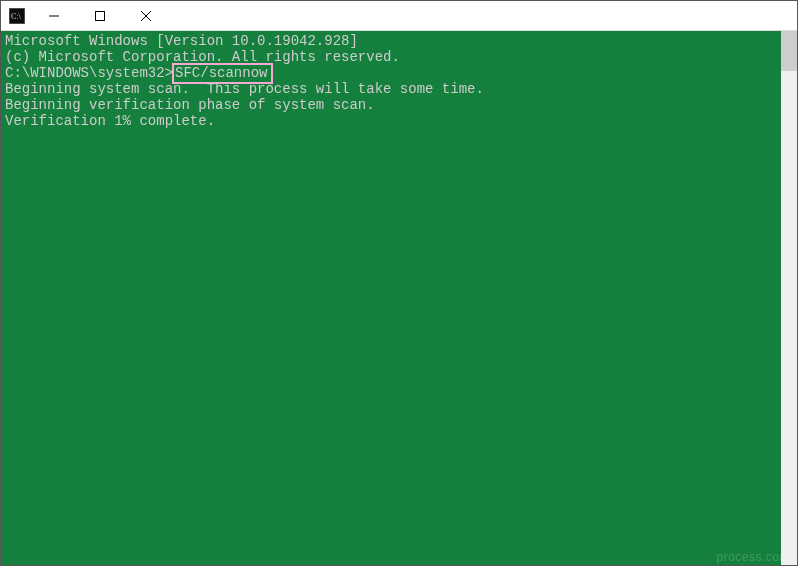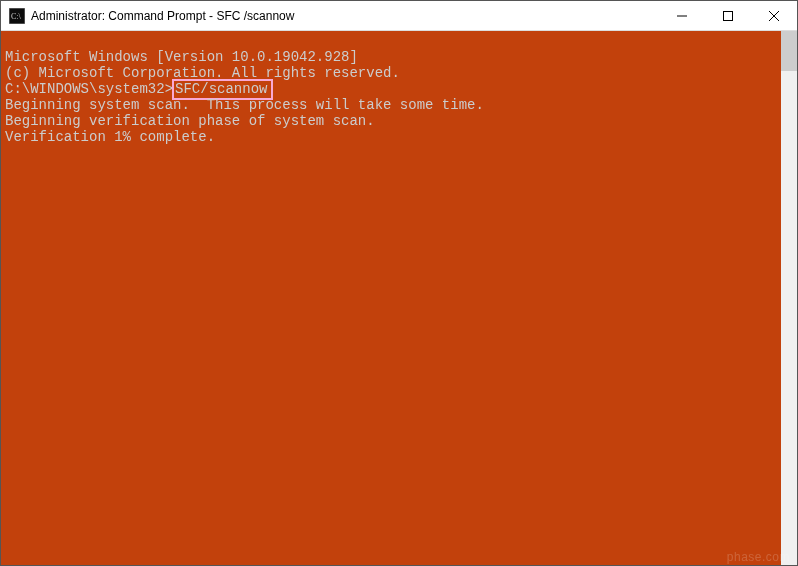--- a/index.html
+++ b/index.html
@@ -58,26 +58,26 @@
       font-family: 'Segoe UI', sans-serif;
     }
     .terminal-wrap {
       flex: 1;
       display: flex;
       background: #0c0c0c;
       overflow: hidden;
     }
     .terminal {
       flex: 1;
-      background: #c2410c;
+      background: #15803d;
       color: #cccccc;
       font-family: Consolas, 'Courier New', monospace;
       font-size: 14px;
       line-height: 16px;
-      padding: 18px 4px;
+      padding: 2px 4px;
       white-space: pre;
       overflow: hidden;
     }
     .scrollbar {
       width: 16px;
       background: #f0f0f0;
       position: relative;
     }
     .scroll-thumb {
       position: absolute;
@@ -109,21 +109,20 @@
 <body>
 
 <div class="window">
   <div class="titlebar">
     <span class="title-icon">
       <svg width="16" height="16" viewBox="0 0 16 16">
         <rect x="0" y="0" width="16" height="16" fill="#0c0c0c" stroke="#888" stroke-width="1"></rect>
         <text x="2" y="11" font-size="8" fill="#ccc" font-family="Consolas">C:\</text>
       </svg>
     </span>
-    <span class="title-text">Administrator: Command Prompt - SFC /scannow</span>
     <div class="win-controls">
       <div class="win-btn">
         <svg width="10" height="10" viewBox="0 0 10 10">
             <line x1="0" y1="5" x2="10" y2="5" stroke="#000" stroke-width="1"></line>
           </svg>
       </div>
       <div class="win-btn">
         <svg width="10" height="10" viewBox="0 0 10 10">
             <rect x="0.5" y="0.5" width="9" height="9" fill="none" stroke="#000" stroke-width="1"></rect>
           </svg>
@@ -136,13 +135,13 @@
       </div>
     </div>
   </div>
   <div class="terminal-wrap">
     <div class="terminal"><span class="line">Microsoft Windows [Version 10.0.19042.928]</span><span class="line">(c) Microsoft Corporation. All rights reserved.</span><span class="line"></span><span class="line"><span>C:\WINDOWS\system32&gt;</span><span class="highlight-box">SFC/scannow</span></span><span class="line"></span><span class="line">Beginning system scan.  This process will take some time.</span><span class="line"></span><span class="line">Beginning verification phase of system scan.</span><span class="line">Verification 1% complete.</span></div>
     <div class="scrollbar">
       <div class="scroll-thumb"></div>
     </div>
   </div>
 </div>
-<div class="watermark">phase.com</div>
+<div class="watermark">process.com</div>
 
 </body></html>

